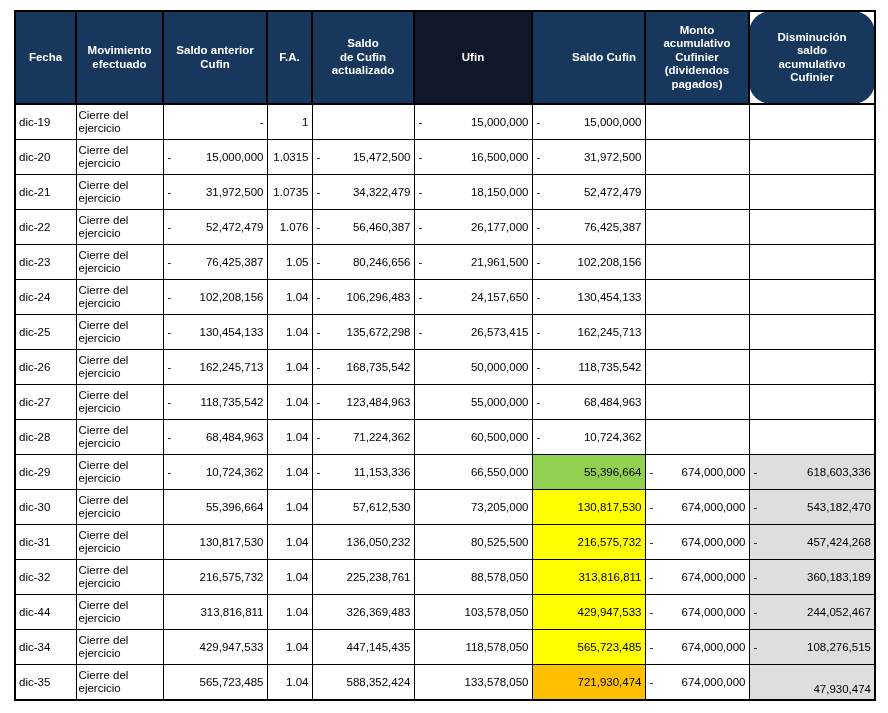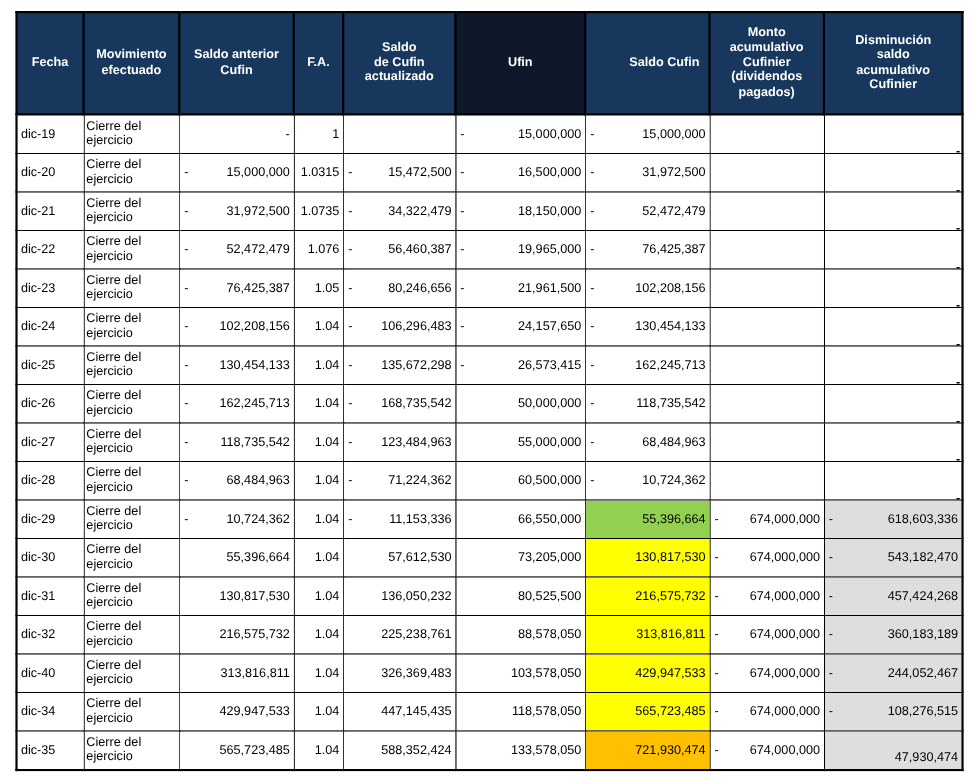--- a/index.html
+++ b/index.html
@@ -49,21 +49,21 @@
           <th style="background: rgb(23, 55, 93); color: rgb(255, 255, 255);">Saldo
 de Cufin
 actualizado</th>
           <th style="background: #0f172a; color: rgb(255, 255, 255);">Ufin</th>
           <th style="background: rgb(23, 55, 93); color: rgb(255, 255, 255); padding-left: 32px;">Saldo Cufin</th>
           <th style="background: rgb(23, 55, 93); color: rgb(255, 255, 255);">Monto
 acumulativo
 Cufinier
 (dividendos
 pagados)</th>
-          <th style="background: rgb(23, 55, 93); color: rgb(255, 255, 255);">Disminución
+          <th style="background: rgb(23, 55, 93); color: rgb(255, 255, 255); border-radius: 22px;">Disminución
 saldo
 acumulativo
 Cufinier</th>
         </tr>
     </thead>
     <tbody id="body-rows">
         <tr>
           <td class="fecha">dic-19</td>
           <td class="mov">Cierre del ejercicio</td>
           <td>
@@ -166,21 +166,21 @@
           <td class="fa">1.076</td>
           <td>
             <div class="acct">
               <span class="d">-</span>
               <span class="n">56,460,387</span>
             </div>
           </td>
           <td>
             <div class="acct">
               <span class="d">-</span>
-              <span class="n">19,965,000</span>
+              <span class="n">26,177,000</span>
             </div>
           </td>
           <td>
             <div class="acct">
               <span class="d">-</span>
               <span class="n">76,425,387</span>
             </div>
           </td>
           <td></td>
           <td>
@@ -492,21 +492,21 @@
             </div>
           </td>
           <td style="background: rgb(222, 222, 222);">
             <div class="acct">
               <span class="d">-</span>
               <span class="n">360,183,189</span>
             </div>
           </td>
         </tr>
         <tr>
-          <td class="fecha">dic-40</td>
+          <td class="fecha">dic-44</td>
           <td class="mov">Cierre del ejercicio</td>
           <td>
             <div class="num">313,816,811</div>
           </td>
           <td class="fa">1.04</td>
           <td>
             <div class="num">326,369,483</div>
           </td>
           <td>
             <div class="num">103,578,050</div>

